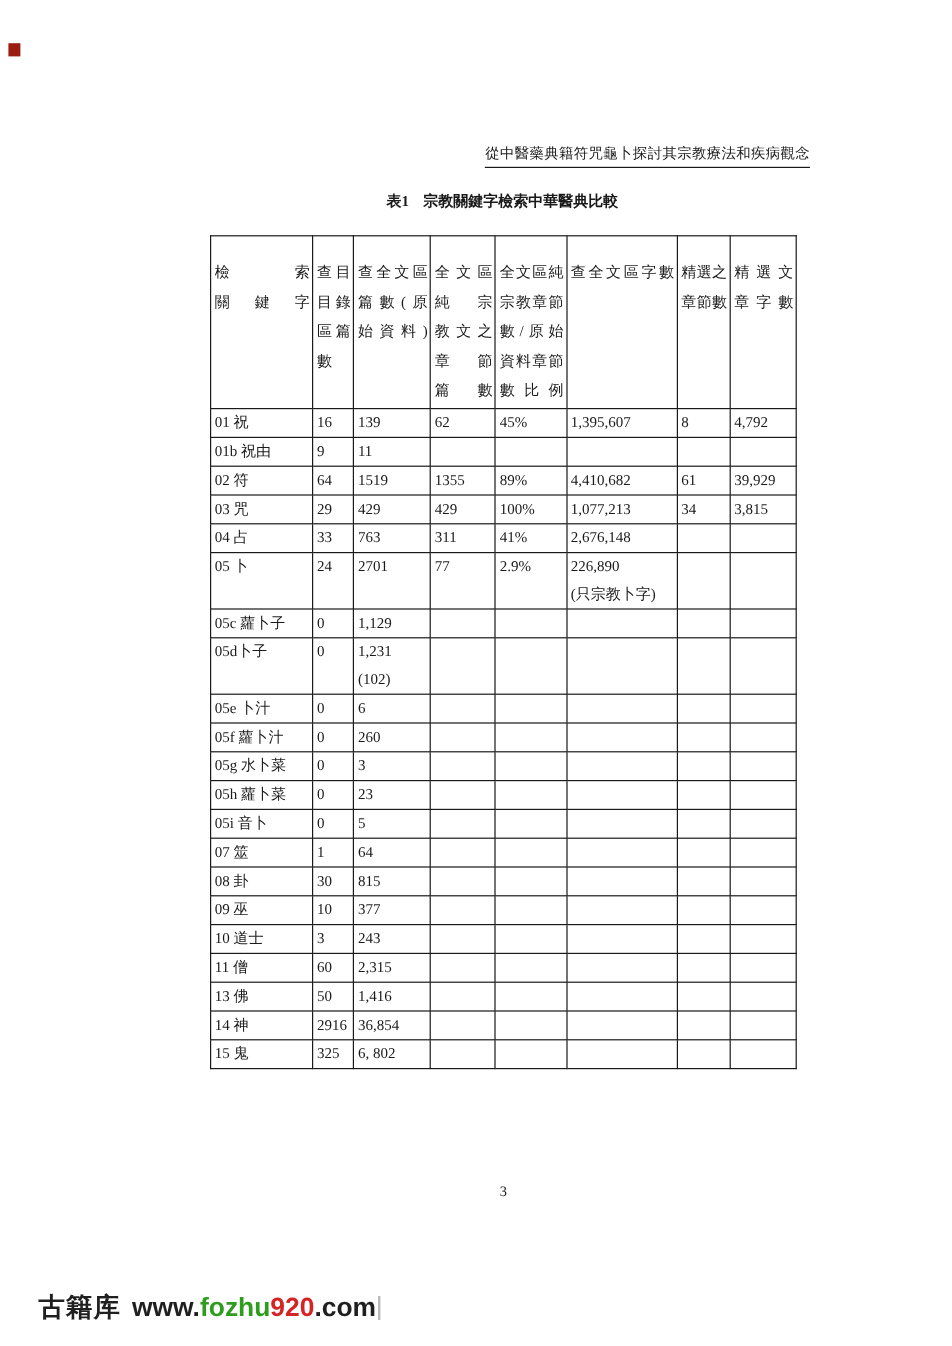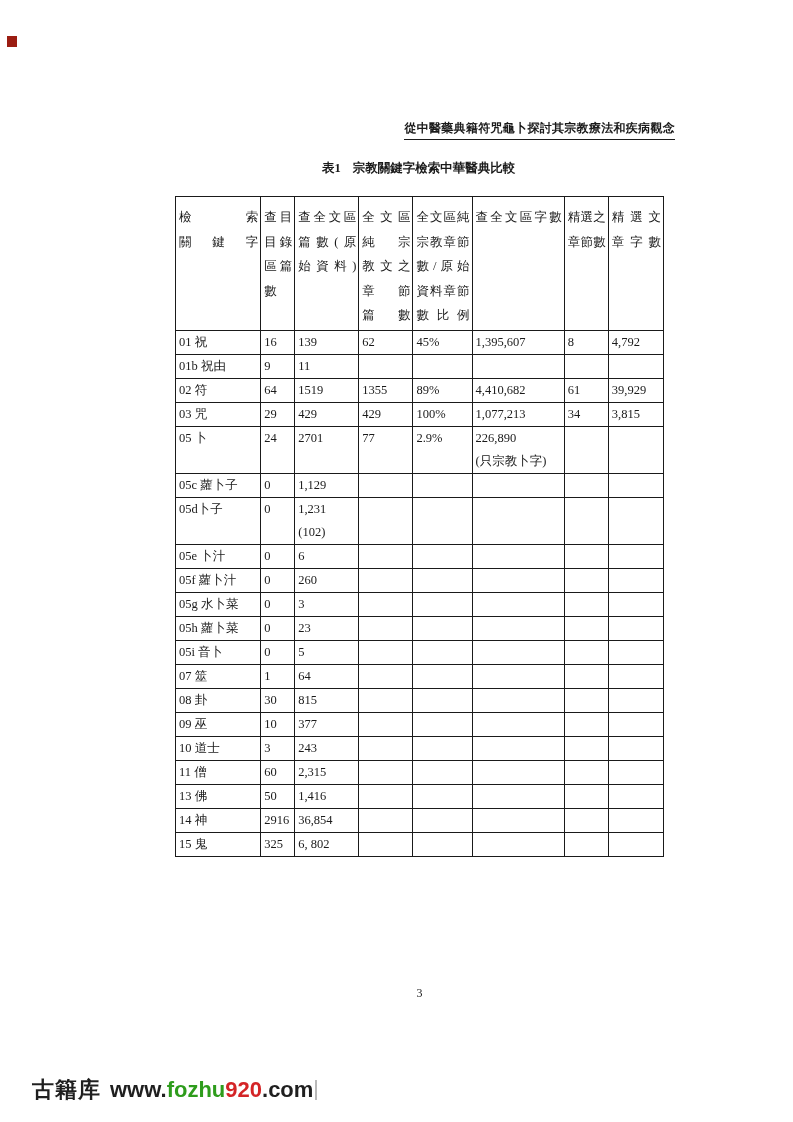--- a/index.html
+++ b/index.html
@@ -8,21 +8,21 @@
     overflow:hidden;
     font-family:"Liberation Serif","DejaVu Serif",serif;
     color:#1a1a1a;
   }
   .red-mark{
     position:absolute;left:7px;top:36px;width:10px;height:11px;
     background:#9b1d12;
   }
   .doc-title{
     position:absolute;top:120px;right:118px;
-    font-size:12px;font-weight:700;letter-spacing:.3px;
+    font-size:12px;font-weight:400;letter-spacing:.3px;
     border-bottom:1px solid #1a1a1a;padding-bottom:2px;
     white-space:nowrap;
   }
   .caption{
     position:absolute;top:160px;left:322px;
     font-size:12.5px;font-weight:700;white-space:nowrap;
   }
   .caption .cap-label{margin-right:12px;}
   table.kw-table{
     position:absolute;left:175px;top:196px;
@@ -31,21 +31,21 @@
     font-size:12.5px;
   }
   .kw-table th,.kw-table td{
     border:1px solid #1a1a1a;
     vertical-align:top;
     padding:0 2px 0 3px;
     font-weight:normal;
     overflow:hidden;
     white-space:pre-line;
   }
-  .kw-table th{padding-top:8px;padding-bottom:2px;}
+  .kw-table th{padding-top:18px;padding-bottom:2px;}
   .kw-table th .hl{
     text-align:justify;
     text-align-last:justify;
     line-height:24.5px;
     height:24.5px;
   }
   .kw-table td{
     height:23px;line-height:23px;text-align:left;
   }
   .page-number{
@@ -137,20 +137,30 @@
         <td>03 咒</td>
         <td>29</td>
         <td>429</td>
         <td>429</td>
         <td>100%</td>
         <td>1,077,213</td>
         <td>34</td>
         <td>3,815</td>
       </tr>
       <tr>
+        <td>04 占</td>
+        <td>33</td>
+        <td>763</td>
+        <td>311</td>
+        <td>41%</td>
+        <td>2,676,148</td>
+        <td></td>
+        <td></td>
+      </tr>
+      <tr>
         <td>05 卜</td>
         <td>24</td>
         <td>2701</td>
         <td>77</td>
         <td>2.9%</td>
         <td>226,890
 (只宗教卜字)</td>
         <td></td>
         <td></td>
       </tr>

